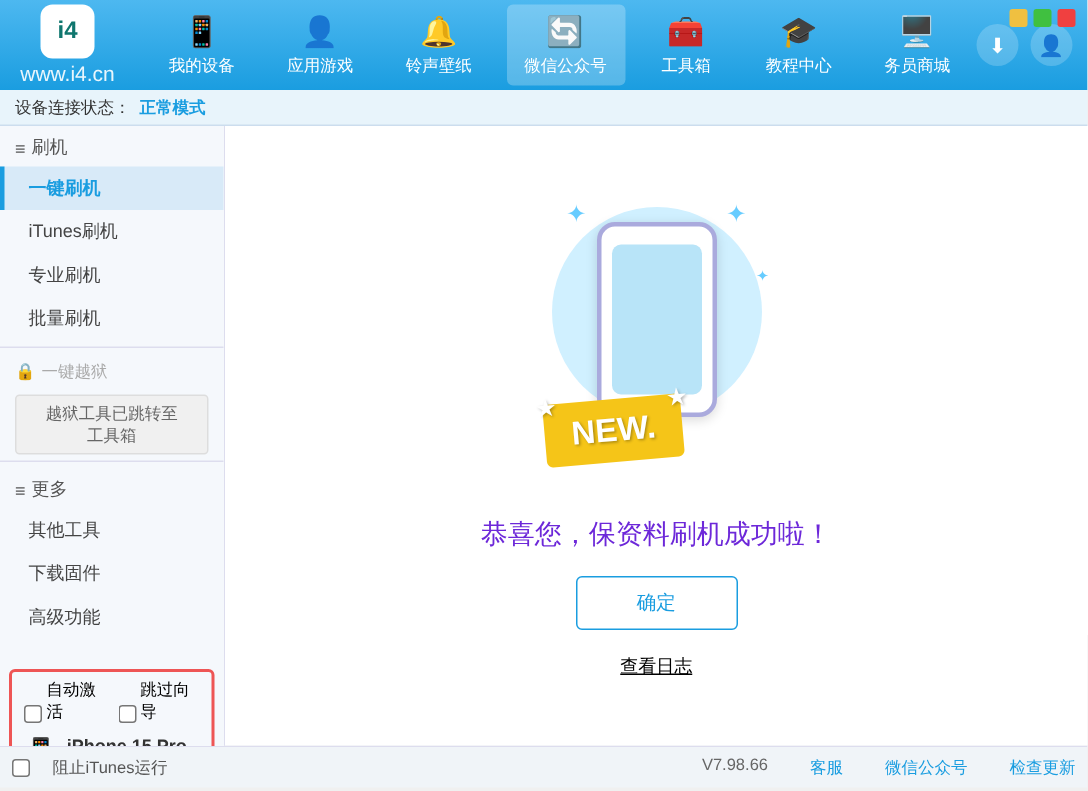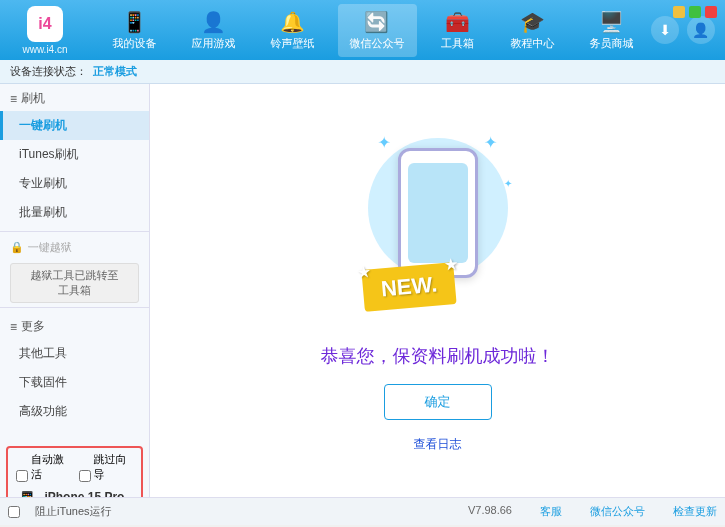--- a/index.html
+++ b/index.html
@@ -1,22 +1,22 @@
 <!DOCTYPE html>
 <html><head>
   <meta charset="utf-8">
   <style>
     * { margin: 0; padding: 0; box-sizing: border-box; }
     body { width: 725px; height: 527px; font-family: 'Microsoft YaHei', Arial, sans-serif; font-size: 12px; overflow: hidden; background: #f0f0f0; }
 
     
     .top-bar { display: flex; align-items: center; background: linear-gradient(180deg, #4db8f0 0%, #1a9de0 100%); height: 60px; padding: 0 10px; color: white; }
     .logo { display: flex; flex-direction: column; align-items: center; margin-right: 15px; min-width: 70px; }
-    .logo-icon { width: 36px; height: 36px; background: white; border-radius: 8px; display: flex; align-items: center; justify-content: center; font-size: 16px; font-weight: bold; color: #ec4899; }
-    .logo-text { font-size: 10px; color: rgba(255,255,255,0.9); margin-top: 2px; }
+    .logo-icon { width: 36px; height: 36px; background: white; border-radius: 8px; display: flex; align-items: center; justify-content: center; font-size: 16px; font-weight: bold; color: #0f766e; }
+    .logo-text { font-size: 14px; color: rgba(255,255,255,0.9); margin-top: 2px; }
     .nav-items { display: flex; flex: 1; justify-content: space-around; }
     .nav-item { display: flex; flex-direction: column; align-items: center; cursor: pointer; padding: 6px 12px; border-radius: 4px; color: white; min-width: 60px; }
     .nav-item.active { background: rgba(255,255,255,0.25); }
     .nav-item-icon { font-size: 20px; margin-bottom: 2px; }
     .nav-item-label { font-size: 11px; }
     .top-right { display: flex; align-items: center; gap: 8px; }
     .top-right-btn { width: 28px; height: 28px; background: rgba(255,255,255,0.2); border-radius: 50%; display: flex; align-items: center; justify-content: center; cursor: pointer; color: white; font-size: 14px; }
     .win-btn { width: 12px; height: 12px; border-radius: 2px; cursor: pointer; }
     .win-minimize { background: #f0c040; }
     .win-maximize { background: #40c040; }
@@ -59,21 +59,21 @@
     .phone-illustration { position: relative; width: 160px; height: 200px; }
     .phone-circle-bg { width: 140px; height: 140px; background: #d0f0ff; border-radius: 50%; position: absolute; top: 10px; left: 10px; }
     .phone-body { position: absolute; top: 20px; left: 40px; width: 80px; height: 130px; background: white; border-radius: 12px; border: 3px solid #aad; display: flex; align-items: center; justify-content: center; box-shadow: 0 2px 8px rgba(0,0,0,0.15); }
     .phone-screen { width: 60px; height: 100px; background: #b8e4f8; border-radius: 6px; }
     .new-badge { position: absolute; bottom: 20px; left: 5px; background: #f5c518; padding: 8px 18px; border-radius: 4px; font-size: 22px; font-weight: bold; color: white; transform: rotate(-5deg); text-shadow: 1px 1px 2px rgba(0,0,0,0.3); }
     .new-badge::before { content: '★'; font-size: 14px; position: absolute; top: -6px; left: -4px; }
     .new-badge::after { content: '★'; font-size: 14px; position: absolute; top: -6px; right: -4px; }
     .sparkle { position: absolute; color: #6cf; font-size: 16px; }
     .success-text { font-size: 18px; color: #6d28d9; font-weight: normal; }
     .success-btn { padding: 8px 40px; background: white; border: 1px solid #1a9de0; border-radius: 4px; color: #1a9de0; cursor: pointer; font-size: 13px; }
-    .log-link { font-size: 12px; color: #1d4ed8; cursor: pointer; }
+    .log-link { font-size: 12px; color: #000000; cursor: pointer; text-decoration: underline; }
 
     input[type="checkbox"] { width: 12px; height: 12px; cursor: pointer; }
   </style>
 </head>
 <body>
 
 <div style="position:relative; width:725px; height:527px; overflow:hidden;">
 
   <div class="win-controls-row">
     <div class="win-btn win-minimize"></div>

